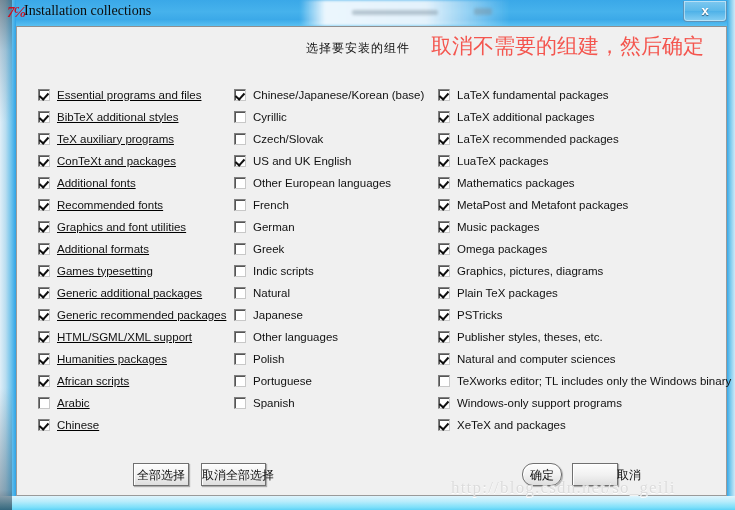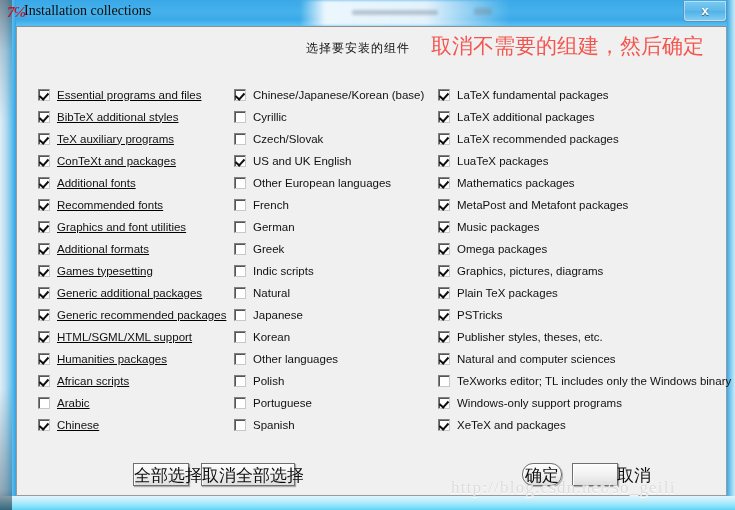--- a/index.html
+++ b/index.html
@@ -192,30 +192,30 @@
     line-height: 13px;
   }
 
   
   .btn {
     position: absolute;
     background: linear-gradient(to bottom, #fdfdfd 0%, #f1f1f1 52%, #dedede 100%);
     border: 1px solid #707070;
     box-shadow: inset 1px 1px 0 #ffffff, 1px 1px 1px rgba(0,0,0,0.28);
     font-family: "DejaVu Sans", sans-serif;
-    font-size: 17px;
+    font-size: 12px;
     color: #0d0d0d;
     text-align: center;
     cursor: pointer;
     white-space: nowrap;
     padding: 0;
     line-height: 22px;
   }
   .btn-selectall  { left: 133px; top: 463px; width: 56px;  height: 23px; }
-  .btn-deselectall{ left: 201px; top: 463px; width: 94px;  height: 23px; }
+  .btn-deselectall{ left: 201px; top: 463px; width: 65px;  height: 23px; }
   .btn-ok         { left: 522px; top: 463px; width: 40px;  height: 23px; border-radius: 11px; }
   .btn-cancel     { left: 572px; top: 463px; width: 40px;  height: 23px; padding-left: 44px; }
 
   
   .watermark {
     position: absolute;
     left: 434px; top: 478px;
     font-family: "Liberation Serif", serif;
     font-size: 17px;
     color: #dcdcdc;
@@ -360,24 +360,20 @@
         <div class="cb-row">
           <span class="cb-box"></span>
           <span class="cb-label">Natural</span>
         </div>
         <div class="cb-row">
           <span class="cb-box"></span>
           <span class="cb-label">Japanese</span>
         </div>
         <div class="cb-row">
           <span class="cb-box"></span>
-          <span class="cb-label">Korean</span>
-        </div>
-        <div class="cb-row">
-          <span class="cb-box"></span>
           <span class="cb-label">Other languages</span>
         </div>
         <div class="cb-row">
           <span class="cb-box"></span>
           <span class="cb-label">Polish</span>
         </div>
         <div class="cb-row">
           <span class="cb-box"></span>
           <span class="cb-label">Portuguese</span>
         </div>

